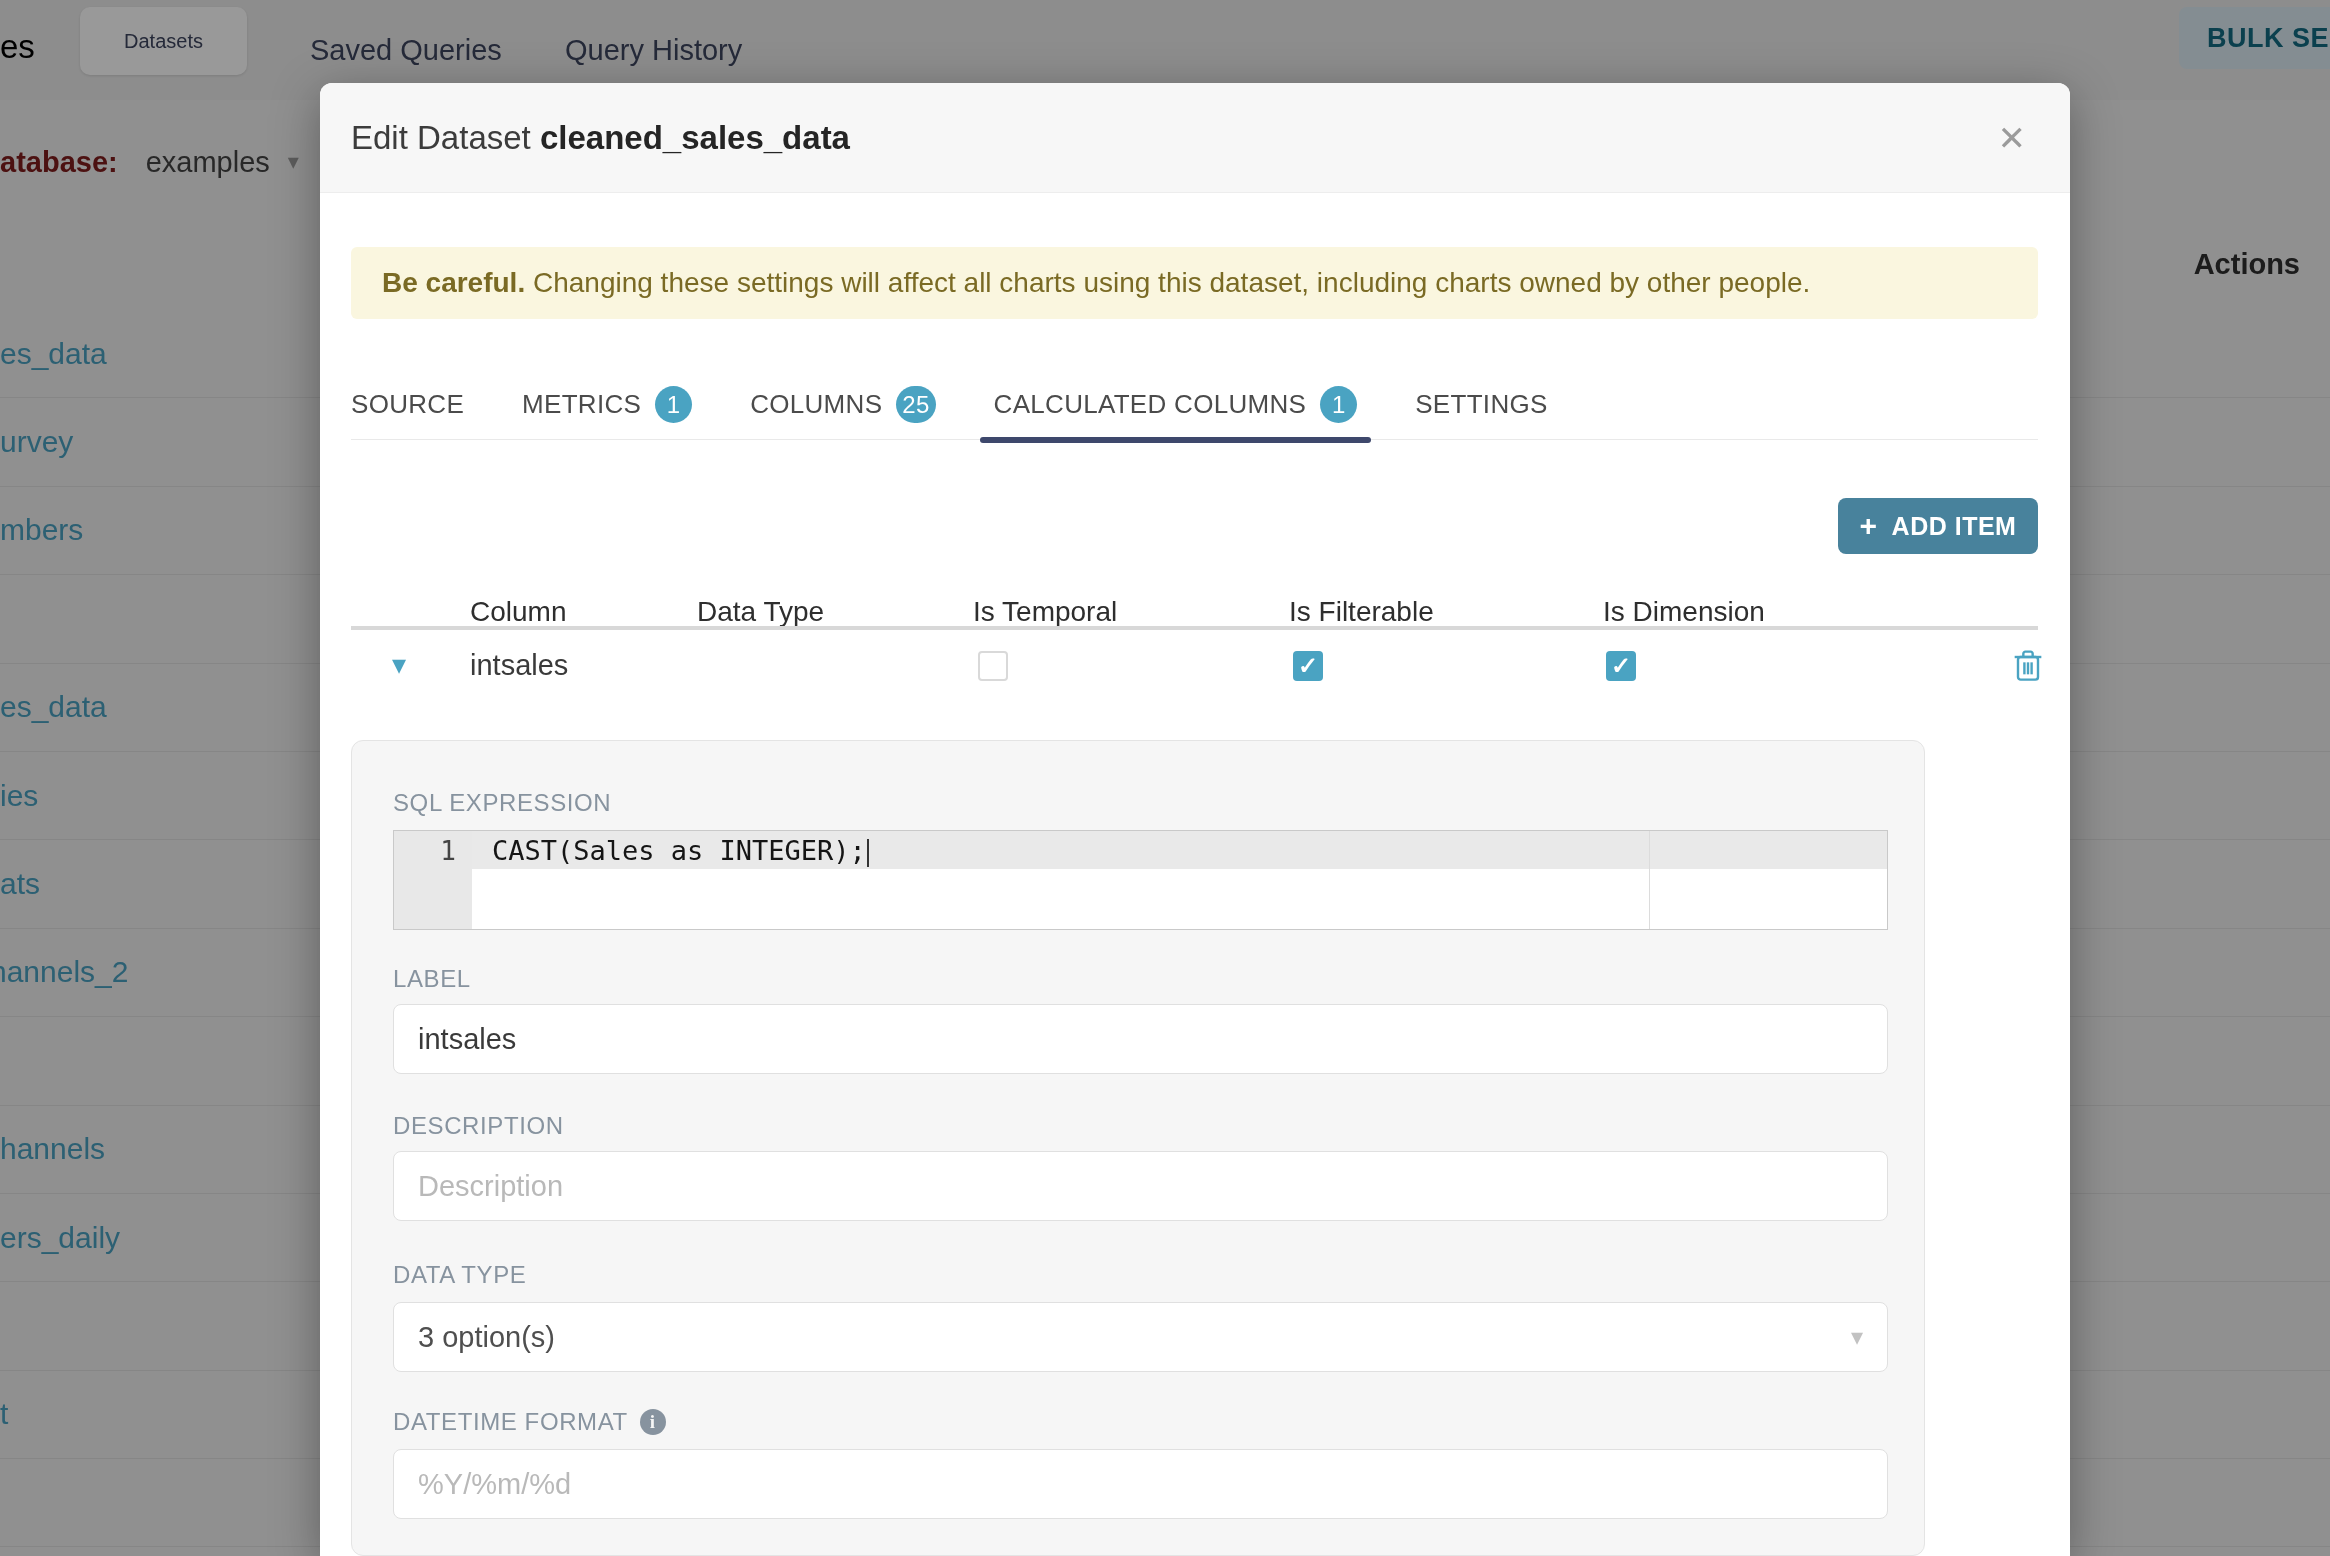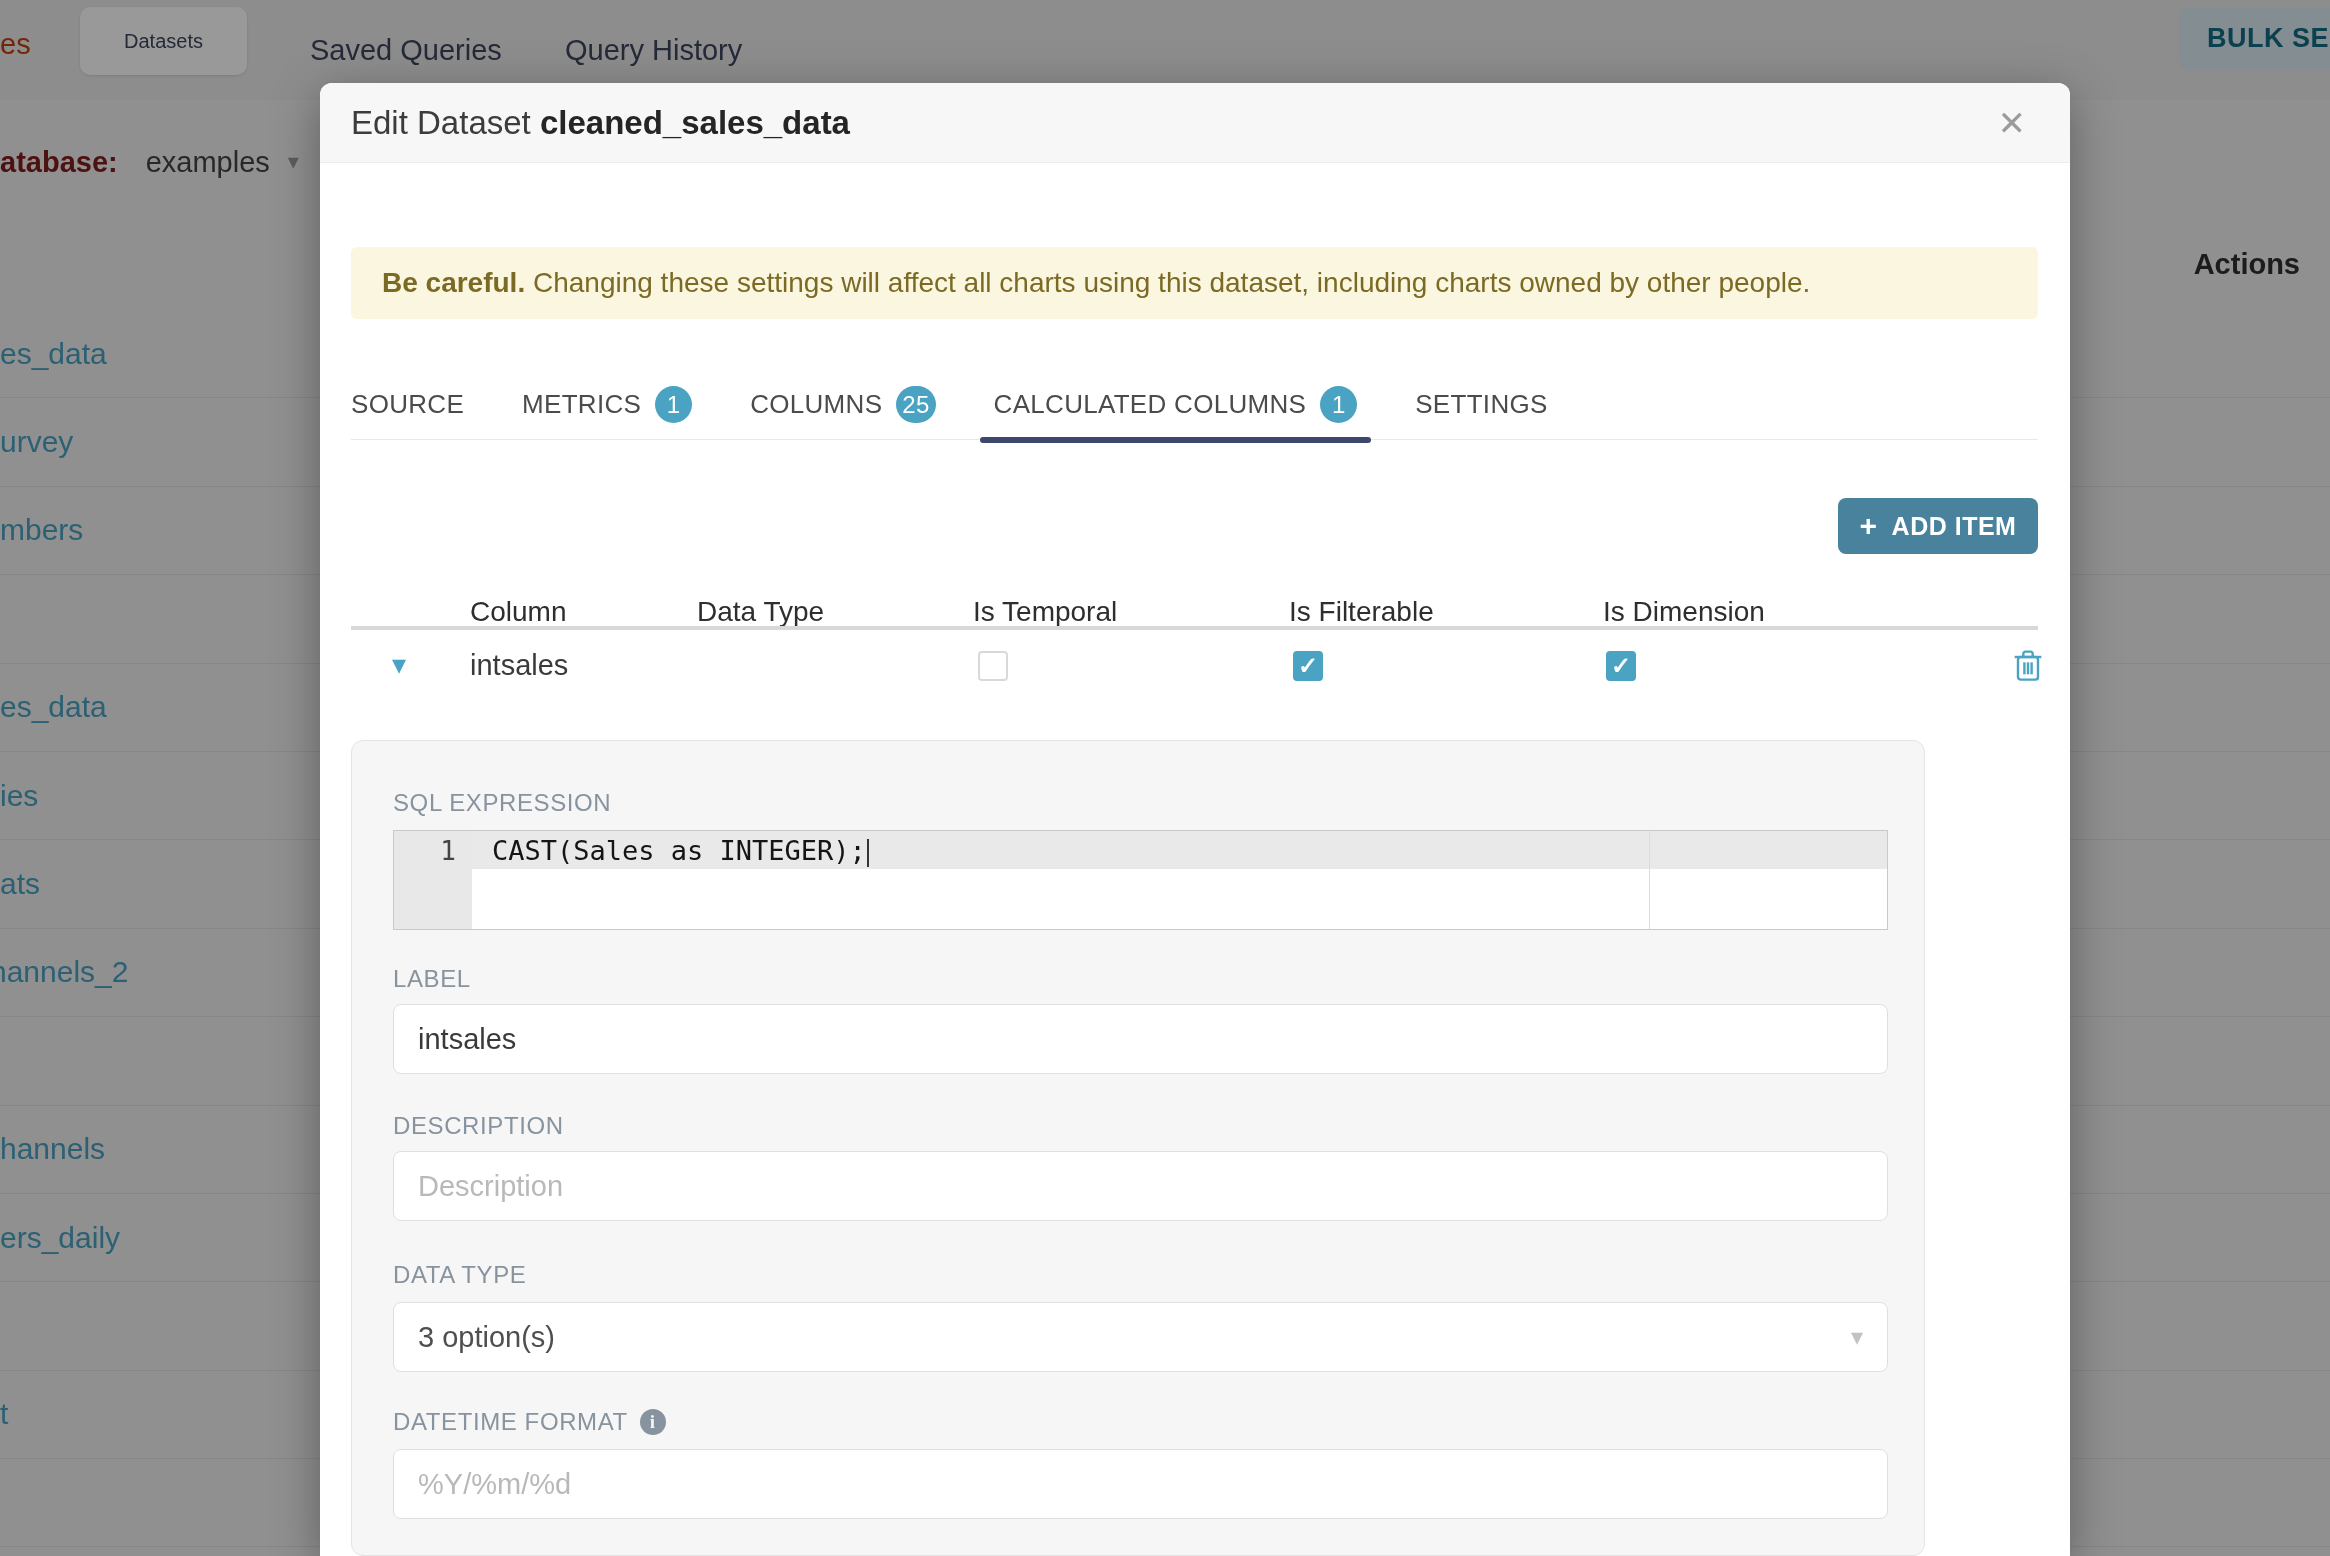--- a/index.html
+++ b/index.html
@@ -2,21 +2,21 @@
 <html><head>
 <meta charset="utf-8">
 <style>
   * { margin:0; padding:0; box-sizing:border-box; }
   html,body { width:2330px; height:1556px; overflow:hidden;
     font-family:"Liberation Sans", sans-serif; background:#f0f0f0; }
 
   
   #bg { position:absolute; inset:0; background:#f0f0f0; }
   .nav-strip { position:absolute; left:0; top:0; width:2330px; height:100px; background:#ececec; }
-  .nav-frag { position:absolute; left:0; top:28px; font-size:29px; color:#c2410c; }
+  .nav-frag { position:absolute; left:0; top:28px; font-size:33px; color:#000000; }
   .nav-pill { position:absolute; left:80px; top:7px; width:167px; height:68px; background:#ffffff;
     border-radius:10px; box-shadow:0 1px 3px rgba(0,0,0,.12); display:flex; align-items:center; justify-content:center; }
   .nav-item { position:absolute; top:0; height:100px; display:flex; align-items:center; font-size:29px; color:#3f4660; }
   .nav-pill span { font-size:20px; color:#3f4660; }
   .bulk-btn { position:absolute; left:2179px; top:7px; width:175px; height:62px; background:#dcecf3;
     border-radius:8px; display:flex; align-items:center; padding-left:28px;
     color:#136b83; font-weight:bold; font-size:27px; letter-spacing:.5px; white-space:nowrap; }
   .filter-row { position:absolute; left:0; top:130px; height:64px; display:flex; align-items:center; font-size:29px; color:#444; }
   .filter-row .flabel { font-weight:bold; color:#7f1d1d; }
   .filter-row .fvalue { margin-left:28px; }
@@ -27,21 +27,21 @@
   .bg-row { width:2330px; height:88.4px; border-bottom:1px solid #dfdfdf;
     display:flex; align-items:center; }
   .bg-row span { font-size:30px; color:#4aa0c0; white-space:nowrap; }
 
   
   #overlay { position:absolute; inset:0; background:rgba(0,0,0,0.40); }
 
   
   #modal { position:absolute; left:320px; top:83px; width:1750px; height:1473px;
     background:#ffffff; border-radius:12px 12px 0 0; box-shadow:0 12px 48px rgba(0,0,0,.35); }
-  .m-header { position:absolute; left:0; top:0; width:100%; height:80px; background:#f7f7f7;
+  .m-header { position:absolute; left:0; top:0; width:100%; height:110px; background:#f7f7f7;
     border-radius:12px 12px 0 0; border-bottom:1px solid #ededed; display:flex; align-items:center; padding:0 44px 0 31px; }
   .m-title { font-size:33px; color:#3c3c3c; }
   .m-title b { color:#252525; }
   .m-close { margin-left:auto; font-size:34px; color:#9b9b9b; line-height:1; cursor:default; }
 
   .banner { position:absolute; left:31px; top:164px; width:1687px; height:72px; background:#faf6df;
     border-radius:6px; display:flex; align-items:center; padding-left:31px; }
   .banner p { font-size:28px; color:#7a6a24; }
   .banner b { font-weight:bold; }
 

